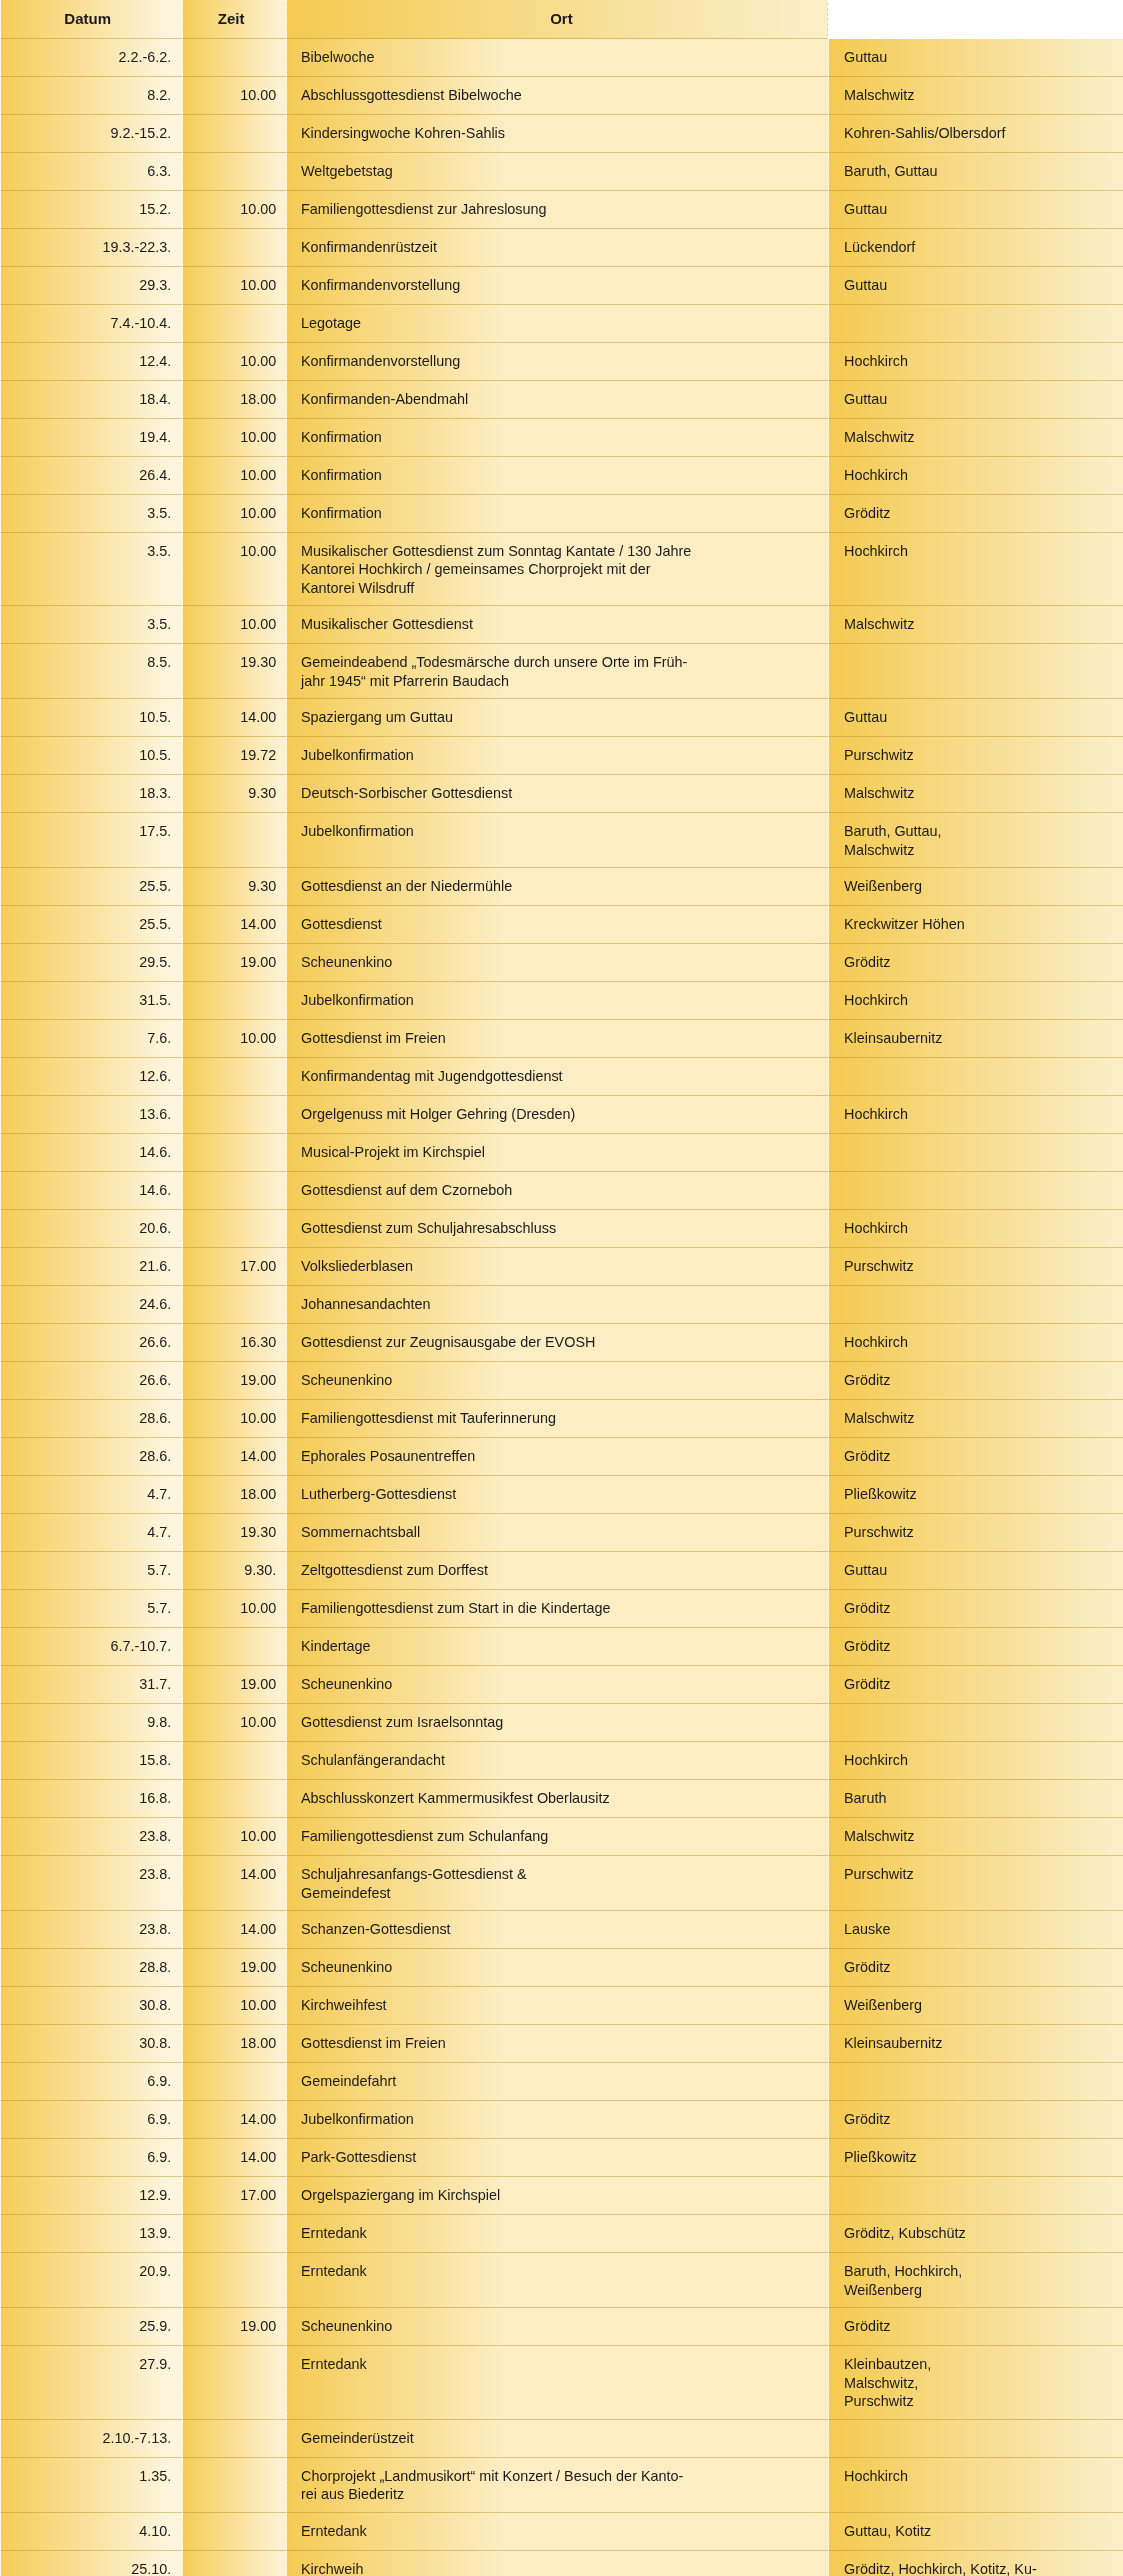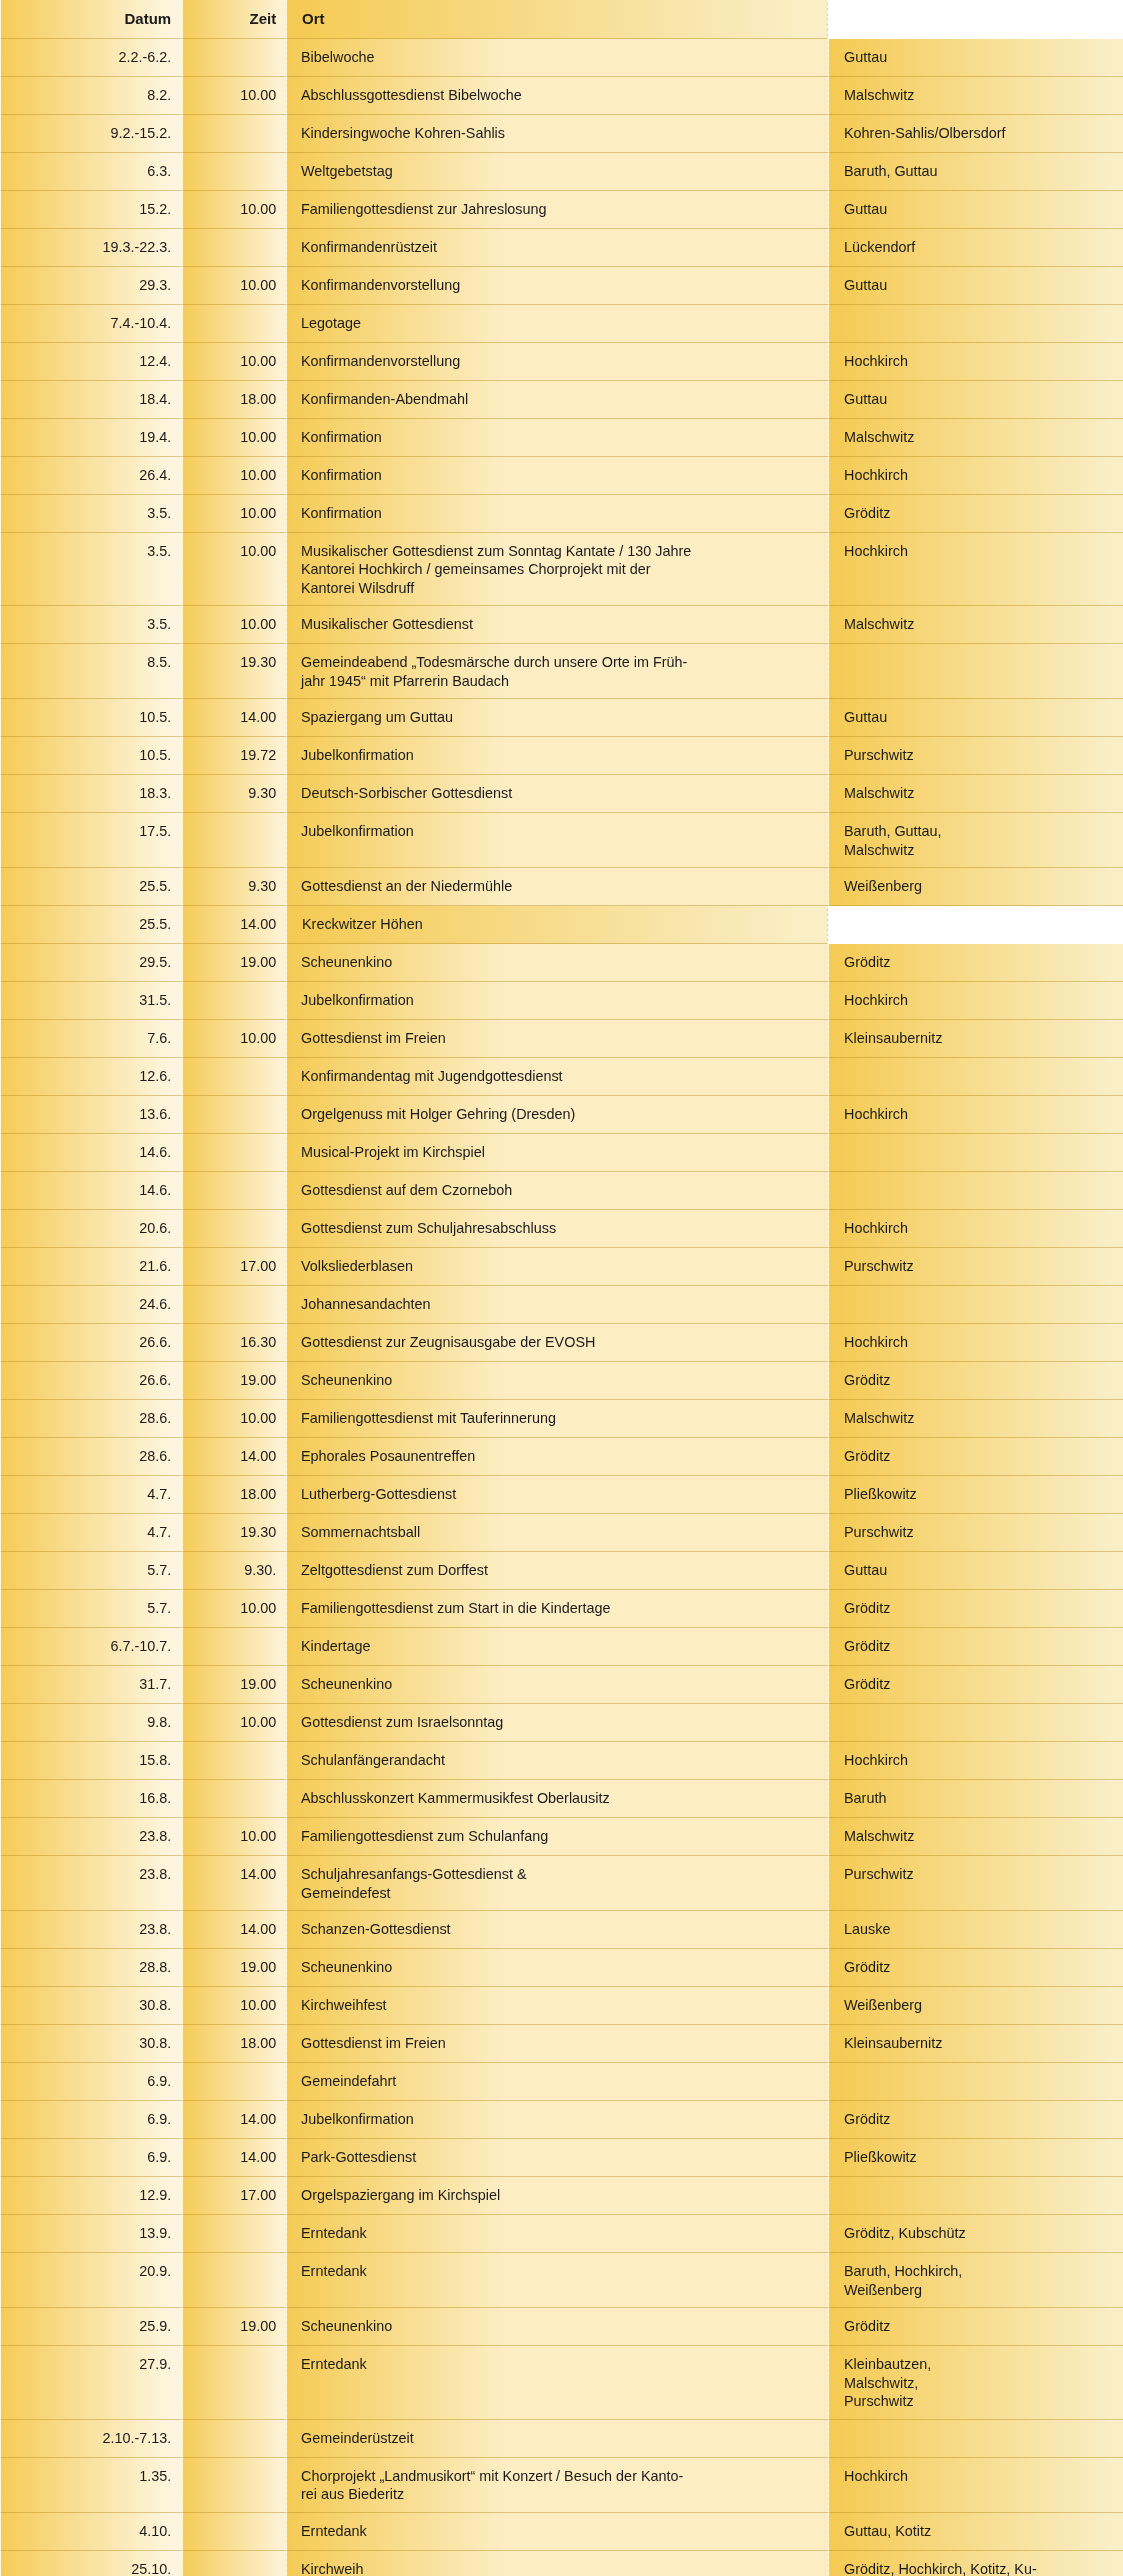--- a/index.html
+++ b/index.html
@@ -55,20 +55,21 @@
     padding-left: 15px;
     padding-right: 6.2px;
     border-left: 1.5px dashed rgba(255, 250, 228, 0.9);
     border-right: 1.5px dashed rgba(255, 250, 228, 0.9);
   }
   .header-row .cell {
     font-weight: bold;
     font-size: 15px;
     min-height: 39px;
     padding-top: 10.3px;
+    text-align: center;
   }
 </style>
 </head>
 <body>
 
 <div id="calendar">
   <div class="row header-row">
       <div class="cell col-datum">Datum</div>
       <div class="cell col-zeit">Zeit</div>
       <div class="cell col-ort">Ort</div>
@@ -200,20 +201,21 @@
       </div>
       <div class="row">
         <div class="cell col-datum">25.5.</div>
         <div class="cell col-zeit">9.30</div>
         <div class="cell col-veranstaltung">Gottesdienst an der Niedermühle</div>
         <div class="cell col-ort">Weißenberg</div>
       </div>
       <div class="row">
         <div class="cell col-datum">25.5.</div>
         <div class="cell col-zeit">14.00</div>
+        <div class="cell col-veranstaltung">Gottesdienst</div>
         <div class="cell col-ort">Kreckwitzer Höhen</div>
       </div>
       <div class="row">
         <div class="cell col-datum">29.5.</div>
         <div class="cell col-zeit">19.00</div>
         <div class="cell col-veranstaltung">Scheunenkino</div>
         <div class="cell col-ort">Gröditz</div>
       </div>
       <div class="row">
         <div class="cell col-datum">31.5.</div>

